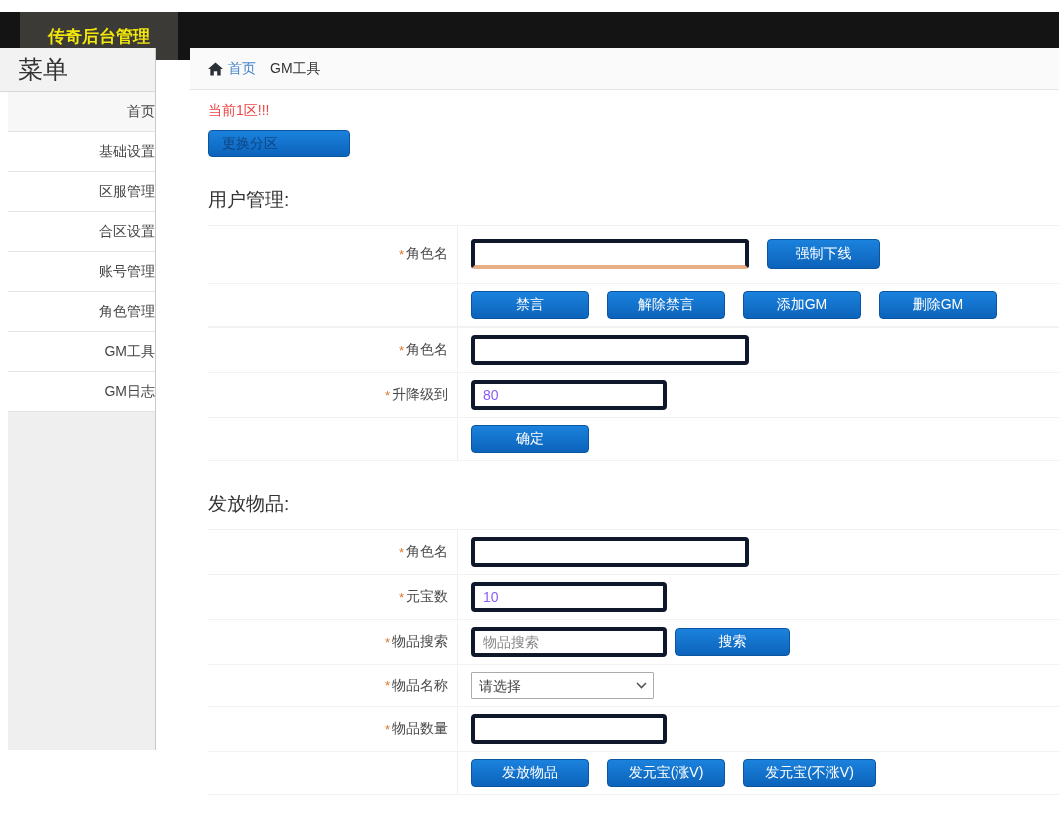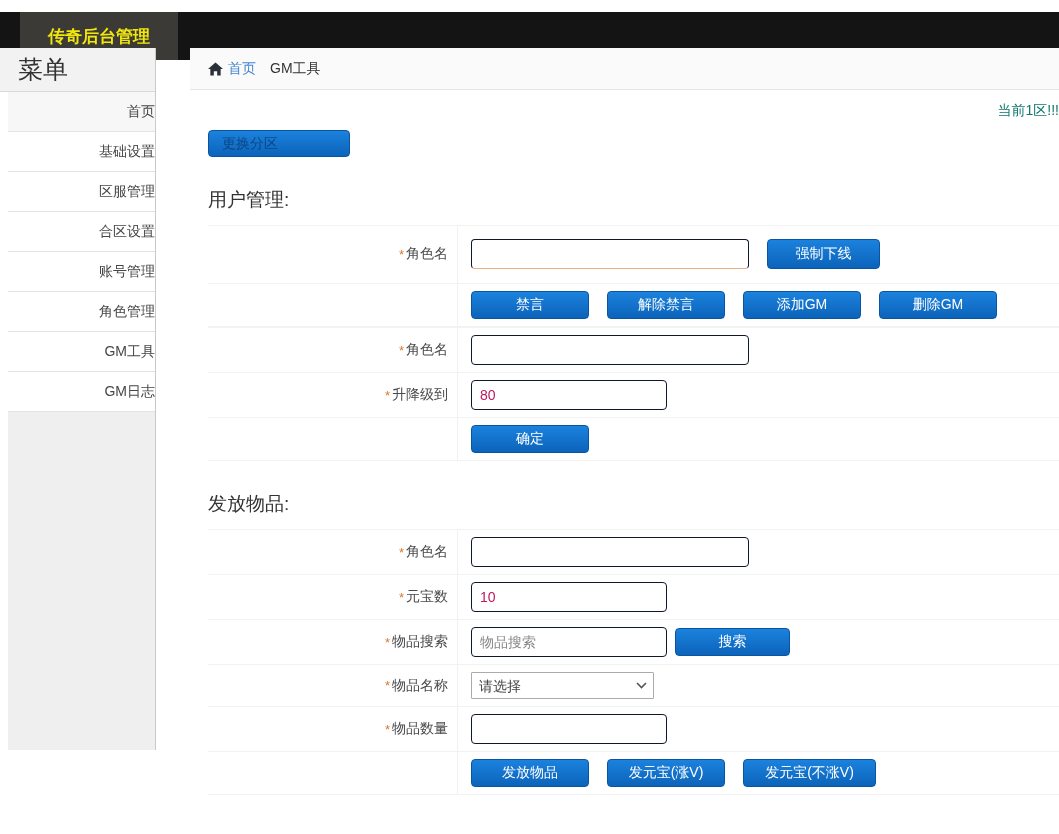--- a/index.html
+++ b/index.html
@@ -34,21 +34,21 @@
   
   .content { position:absolute; top:48px; left:190px; width:869px; height:786px; background:#fff; }
   .breadcrumb {
     height:42px; background:#fafafa; border-bottom:1px solid #e5e5e5;
     display:flex; align-items:center; padding-left:18px; font-size:14px; gap:5px;
   }
   .home-ic { display:flex; align-items:center; }
   .crumb-link { color:#4586cf; text-decoration:none; cursor:pointer; }
   .crumb-cur { color:#333; margin-left:9px; }
   .page { padding:12px 0 0 18px; }
-  .notice { font-size:14px; color:#0f766e; height:20px;text-align:right; }
+  .notice { font-size:14px; color:#ef4444; height:20px; }
   
   .btn {
     height:28px; min-width:118px; padding:0 12px; font-size:14px; color:#fff;
     background:linear-gradient(#1b82dd,#0c63ba); border:1px solid #0a55a0;
     border-radius:4px; cursor:pointer; font-family:inherit;
   }
   .btn.h30 { height:30px; min-width:113px; }
   .btn.small { min-width:115px; }
   .btn.wide { min-width:133px; }
   .zone-btn {
@@ -63,22 +63,22 @@
     width:250px; border-right:1px solid #f0f0f0; padding:7px 9px 7px 0;
     display:flex; align-items:center; justify-content:flex-end;
     font-size:14px; color:#4a4a4a;
   }
   .frm-row.tall .frm-label, .frm-row.tall .frm-content { padding-top:13px; padding-bottom:14px; }
   .req { color:#e0782a; margin-right:2px; font-size:13px; }
   .frm-content { flex:1; padding:7px 0 7px 13px; display:flex; align-items:center; gap:18px; }
   .frm-content.gap8 { gap:8px; }
   .frm-content.gap9 { }
   .txt {
-    height:30px; border:1px solid #0f172a; border-radius:4px; padding:0 8px;
-    font-size:14px; color:#be185d; font-family:inherit; background:#fff;
+    height:30px; border:4px solid #0f172a; border-radius:4px; padding:0 8px;
+    font-size:14px; color:#8b5cf6; font-family:inherit; background:#fff;
   }
   .txt::placeholder { color:#888; opacity:1; }
   .txt.wide { width:278px; }
   .txt.narrow { width:196px; }
   .txt.warn { border-bottom-color:#e8ae85; }
   .sel-wrap { position:relative; width:183px; }
   .sel {
     width:100%; height:27px; border:1px solid #ababab; border-radius:1px;
     padding:0 35px 0 7px; font-size:14px; color:#444; background:#fff;
     appearance:none; -webkit-appearance:none; font-family:inherit;

